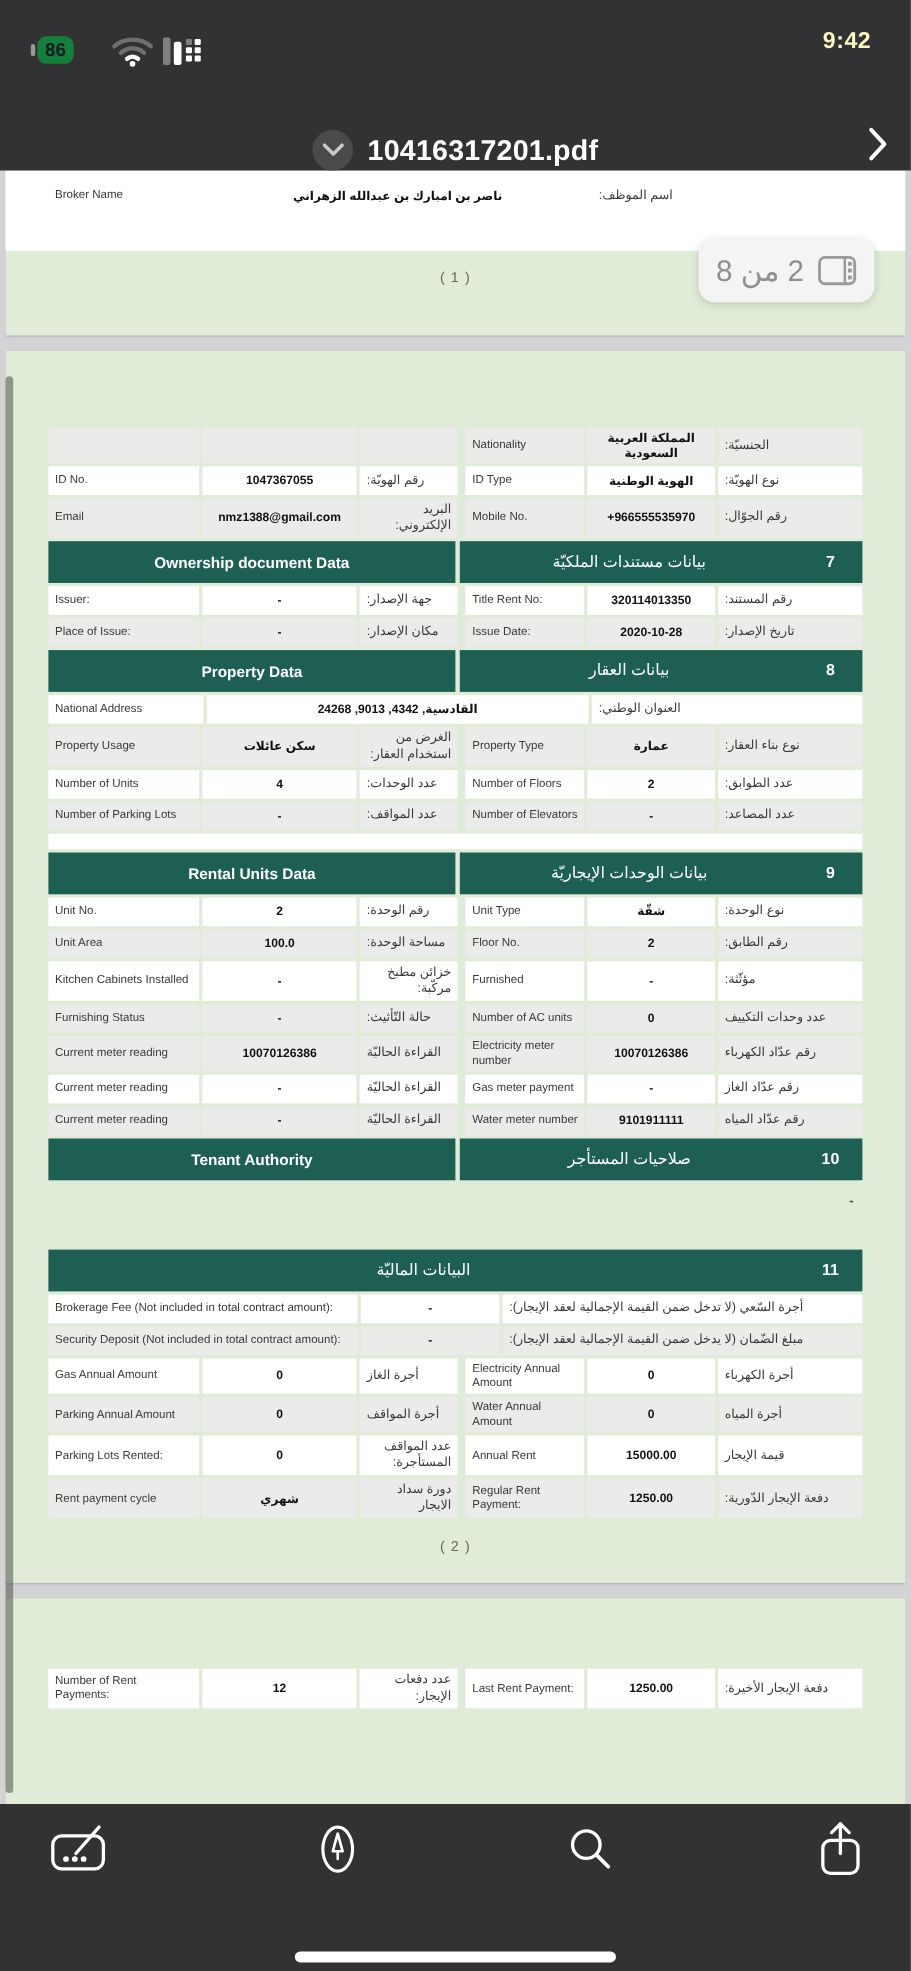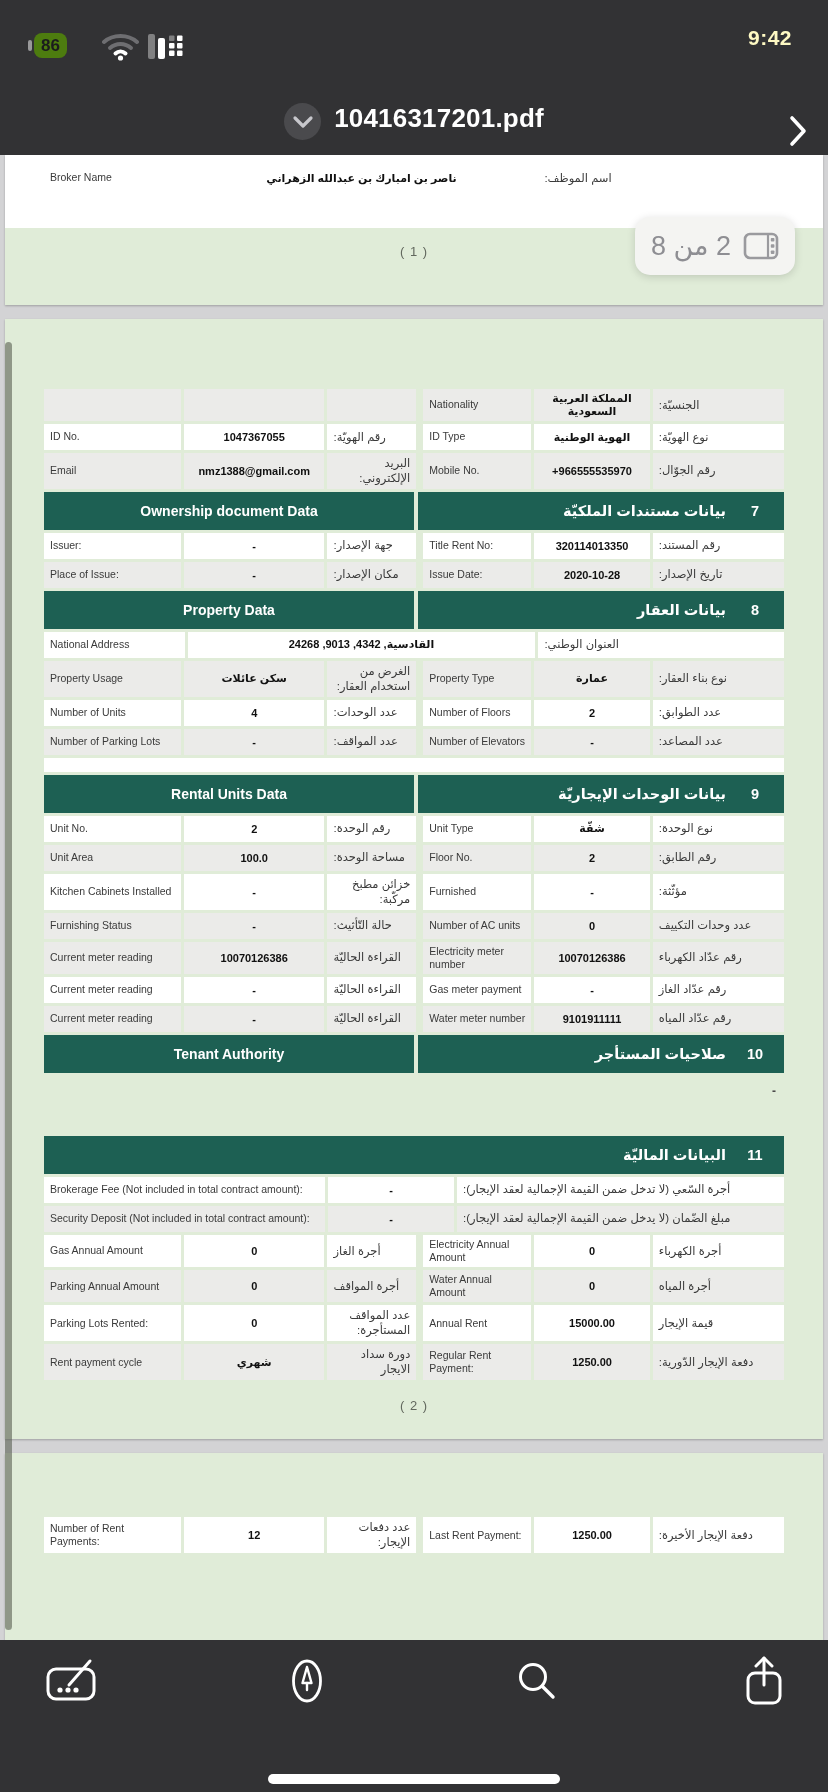--- a/index.html
+++ b/index.html
@@ -6,24 +6,24 @@
   body{
     width:828px;height:1792px;overflow:hidden;position:relative;
     background:#d3d3d5;
     font-family:"Liberation Sans","DejaVu Sans",sans-serif;
   }
   
   .topbar{position:absolute;top:0;left:0;right:0;height:155px;background:#323234;z-index:5}
   .time{position:absolute;top:26px;right:36px;color:#fef9c3;font-size:21px;font-weight:700;letter-spacing:.5px}
   .battery{position:absolute;top:33px;left:28px;display:flex;align-items:center}
   .battery-nub{width:4px;height:11px;background:rgba(255,255,255,.5);border-radius:2px;margin-right:2px}
-  .battery-pill{background:#4d7c0f;color:#1b1b1d;font-weight:700;font-size:17px;border-radius:8px;padding:1px 7px;line-height:23px}
+  .battery-pill{background:#15803d;color:#1b1b1d;font-weight:700;font-size:17px;border-radius:8px;padding:1px 7px;line-height:23px}
   .wifi{position:absolute;left:102px;top:33px}
   .cellsig{position:absolute;left:148px;top:32px}
-  .titlerow{position:absolute;left:0;right:0;top:103px;height:46px;display:flex;justify-content:center;gap:13px}
+  .titlerow{position:absolute;left:0;right:0;top:113px;height:46px;display:flex;align-items:center;justify-content:center;gap:13px}
   .disclose{width:37px;height:37px;border-radius:50%;background:#4a4a4d;border:none;display:flex;align-items:center;justify-content:center;padding:0;cursor:pointer}
   .filename{color:#fff;font-size:26px;font-weight:600;letter-spacing:.2px}
   .nextbtn{position:absolute;right:16px;top:110px;background:none;border:none;padding:4px;cursor:pointer}
 
   
   .viewer{position:absolute;top:155px;left:0;right:0;bottom:0;background:#d3d3d5}
   .page{margin:0 5px;background:#e0ecd8;position:relative;box-shadow:0 1px 2px rgba(0,0,0,.25)}
   .pagegap{height:14px}
   .page1{height:150px}
   .whiteblock{background:#fff;padding:10px 39px 0;height:73px;box-sizing:border-box}
@@ -42,21 +42,21 @@
   .c4{flex:0 0 14.6%;margin-left:4px}.c5{flex:0 0 15.6%}.c6{flex:1}
   .r3a{flex:0 0 19%}.r3b{flex:0 0 47%}.r3c{flex:1}
   .fbe{flex:0 0 38%}.fbv{flex:0 0 17%}.fba{flex:1}
   .en{font-size:10.5px;color:#3a3a3a;line-height:1.25}
   .val{font-weight:700;font-size:11px;color:#101010;justify-content:center;text-align:center}
   .ar{font-size:11.5px;color:#3a3a3a;justify-content:flex-end;text-align:right;direction:rtl;line-height:1.3}
   .hdr{display:flex;gap:4px;margin-bottom:3px;height:38px}
   .hdr .hl{flex:0 0 50%;background:#1d6053;color:#fff;font-weight:700;font-size:14px;display:flex;align-items:center;justify-content:center}
   .hdr .hr{flex:1;background:#1d6053;display:flex;direction:rtl;align-items:center}
   .hdr .hnum{width:58px;text-align:center;color:#fff;font-weight:700;font-size:14.5px}
-  .hdr .htitle{flex:1;color:#fff;font-weight:700;font-size:14.5px}
+  .hdr .htitle{flex:1;text-align:center;color:#fff;font-weight:400;font-size:14.5px}
   .gapwhite{height:14px;background:#fff;margin-bottom:3px}
   .gapgreen{height:26px}
   .dashline{display:flex;justify-content:flex-end;padding:8px 8px 12px;color:#4a4a4a;font-size:12px;font-weight:700}
 
   
   .badge{position:absolute;top:62px;right:33px;height:58px;display:flex;align-items:center;gap:12px;
     direction:rtl;background:#f4f4f2;border-radius:15px;padding:0 16px;
     box-shadow:0 2px 8px rgba(0,0,0,.15);color:#8e8e93;font-size:27px;z-index:4;cursor:pointer}
   .scrollstripe{position:absolute;left:5px;top:187px;width:7px;height:1288px;background:rgba(88,95,82,.6);border-radius:4px;z-index:3}
 

